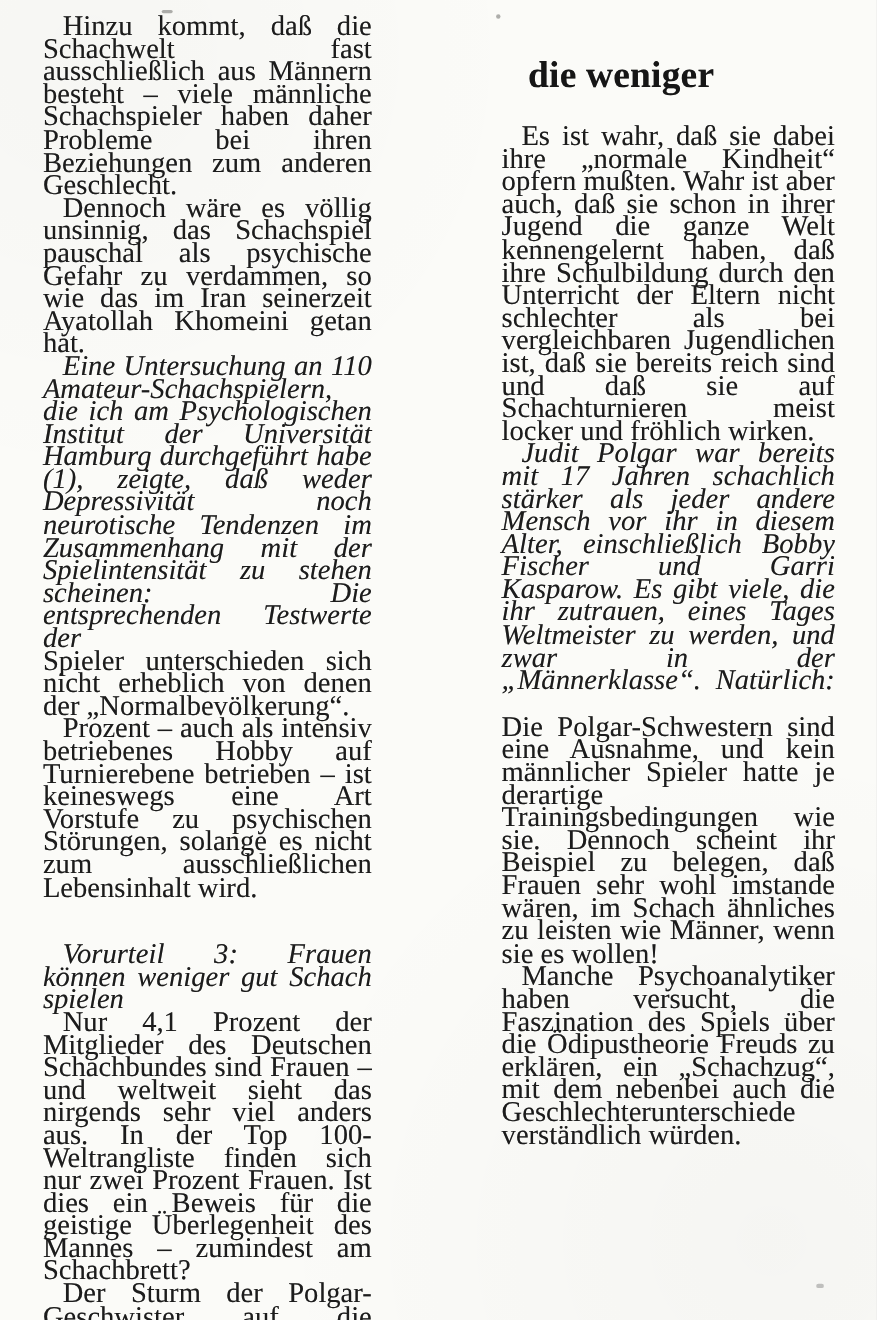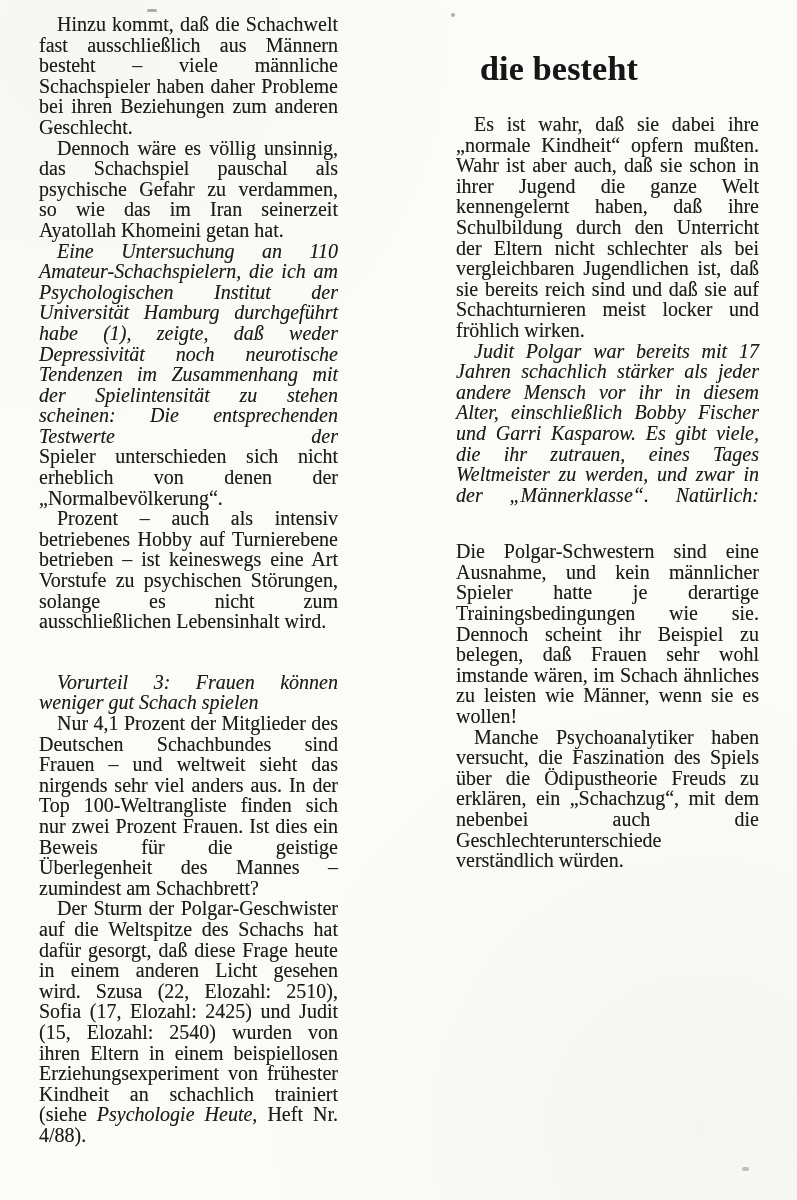--- a/index.html
+++ b/index.html
@@ -21,34 +21,34 @@
   }
   .col {
     position: absolute;
     text-shadow: 0 0 0.6px rgba(25,25,25,0.45);
   }
   .col-left  { left: 39px;  top: 14px; width: 299px; }
   .col-right { left: 456px; top: 48px; width: 303px; }
 
   .body-par {
     margin: 0;
-    font-size: 20px;
+    font-size: 26px;
     line-height: 20.6px;
     text-align: justify;
     hyphens: auto;
     -webkit-hyphens: auto;
   }
   .indent   { text-indent: 18px; }
   .italic   { font-style: italic; }
   .stretch-last { text-align-last: justify; font-style: italic; }
 
   .gap-l1 { }
   .gap-l2 { }
   .gap-l3 { margin-top: 40px; }
-  .gap-r1 { margin-top: 36px; }
+  .gap-r1 { margin-top: 22px; }
 
   .headline {
     margin: 0 0 24px 0;
     padding-left: 24px;
     font-size: 34px;
     line-height: 42px;
     font-weight: 700;
     color: #161616;
     letter-spacing: 0.2px;
     text-align: left;
@@ -81,21 +81,21 @@
     <p class="body-par indent stretch-last">Eine Untersuchung an 110 Amateur-Schachspielern, die ich am Psychologischen Institut der Universität Hamburg durchgeführt habe (1), zeigte, daß weder Depressivität noch neurotische Tendenzen im Zusammenhang mit der Spielintensität zu stehen scheinen: Die entsprechenden Testwerte der</p>
     <p class="body-par gap-l2">Spieler unterschieden sich nicht erheblich von denen der „Normalbevölkerung“.</p>
     <p class="body-par indent">Prozent – auch als intensiv betriebenes Hobby auf Turnierebene betrieben – ist keineswegs eine Art Vorstufe zu psychischen Störungen, solange es nicht zum ausschließlichen Lebensinhalt wird.</p>
     <p class="body-par indent italic gap-l3">Vorurteil 3: Frauen können weniger gut Schach spielen</p>
     <p class="body-par indent">Nur 4,1 Prozent der Mitglieder des Deutschen Schachbundes sind Frauen – und weltweit sieht das nirgends sehr viel anders aus. In der Top 100-Weltrangliste finden sich nur zwei Prozent Frauen. Ist dies ein Beweis für die geistige Überlegenheit des Mannes – zumindest am Schachbrett?</p>
     <p class="body-par indent"><span>Der Sturm der Polgar-Geschwister auf die Weltspitze des Schachs hat dafür gesorgt, daß diese Frage heute in einem anderen Licht gesehen wird. Szusa (22, Elozahl: 2510), Sofia (17, Elozahl: 2425) und Judit (15, Elozahl: 2540) wurden von ihren Eltern in einem beispiellosen Erziehungsexperiment von frühester Kindheit an schachlich trainiert (siehe </span><span class="italic">Psychologie Heute,</span><span> Heft Nr. 4/88).</span></p>
   </div>
 
   <div class="col col-right">
     <h1 class="headline">
-      <span class="hl-line">die besteht</span>
+      <span class="hl-line">die weniger</span>
     </h1>
     <p class="body-par indent">Es ist wahr, daß sie dabei ihre „normale Kindheit“ opfern mußten. Wahr ist aber auch, daß sie schon in ihrer Jugend die ganze Welt kennengelernt haben, daß ihre Schulbildung durch den Unterricht der Eltern nicht schlechter als bei vergleichbaren Jugendlichen ist, daß sie bereits reich sind und daß sie auf Schachturnieren meist locker und fröhlich wirken.</p>
     <p class="body-par indent stretch-last">Judit Polgar war bereits mit 17 Jahren schachlich stärker als jeder andere Mensch vor ihr in diesem Alter, einschließlich Bobby Fischer und Garri Kasparow. Es gibt viele, die ihr zutrauen, eines Tages Weltmeister zu werden, und zwar in der „Männerklasse“. Natürlich:</p>
     <p class="body-par gap-r1">Die Polgar-Schwestern sind eine Ausnahme, und kein männlicher Spieler hatte je derartige Trainingsbedingungen wie sie. Dennoch scheint ihr Beispiel zu belegen, daß Frauen sehr wohl imstande wären, im Schach ähnliches zu leisten wie Männer, wenn sie es wollen!</p>
     <p class="body-par indent">Manche Psychoanalytiker haben versucht, die Faszination des Spiels über die Ödipustheorie Freuds zu erklären, ein „Schachzug“, mit dem nebenbei auch die Geschlechterunterschiede verständlich würden.</p>
   </div>
 
   <div class="speck speck-1"></div>
   <div class="speck speck-2"></div>
   <div class="speck speck-3"></div>

